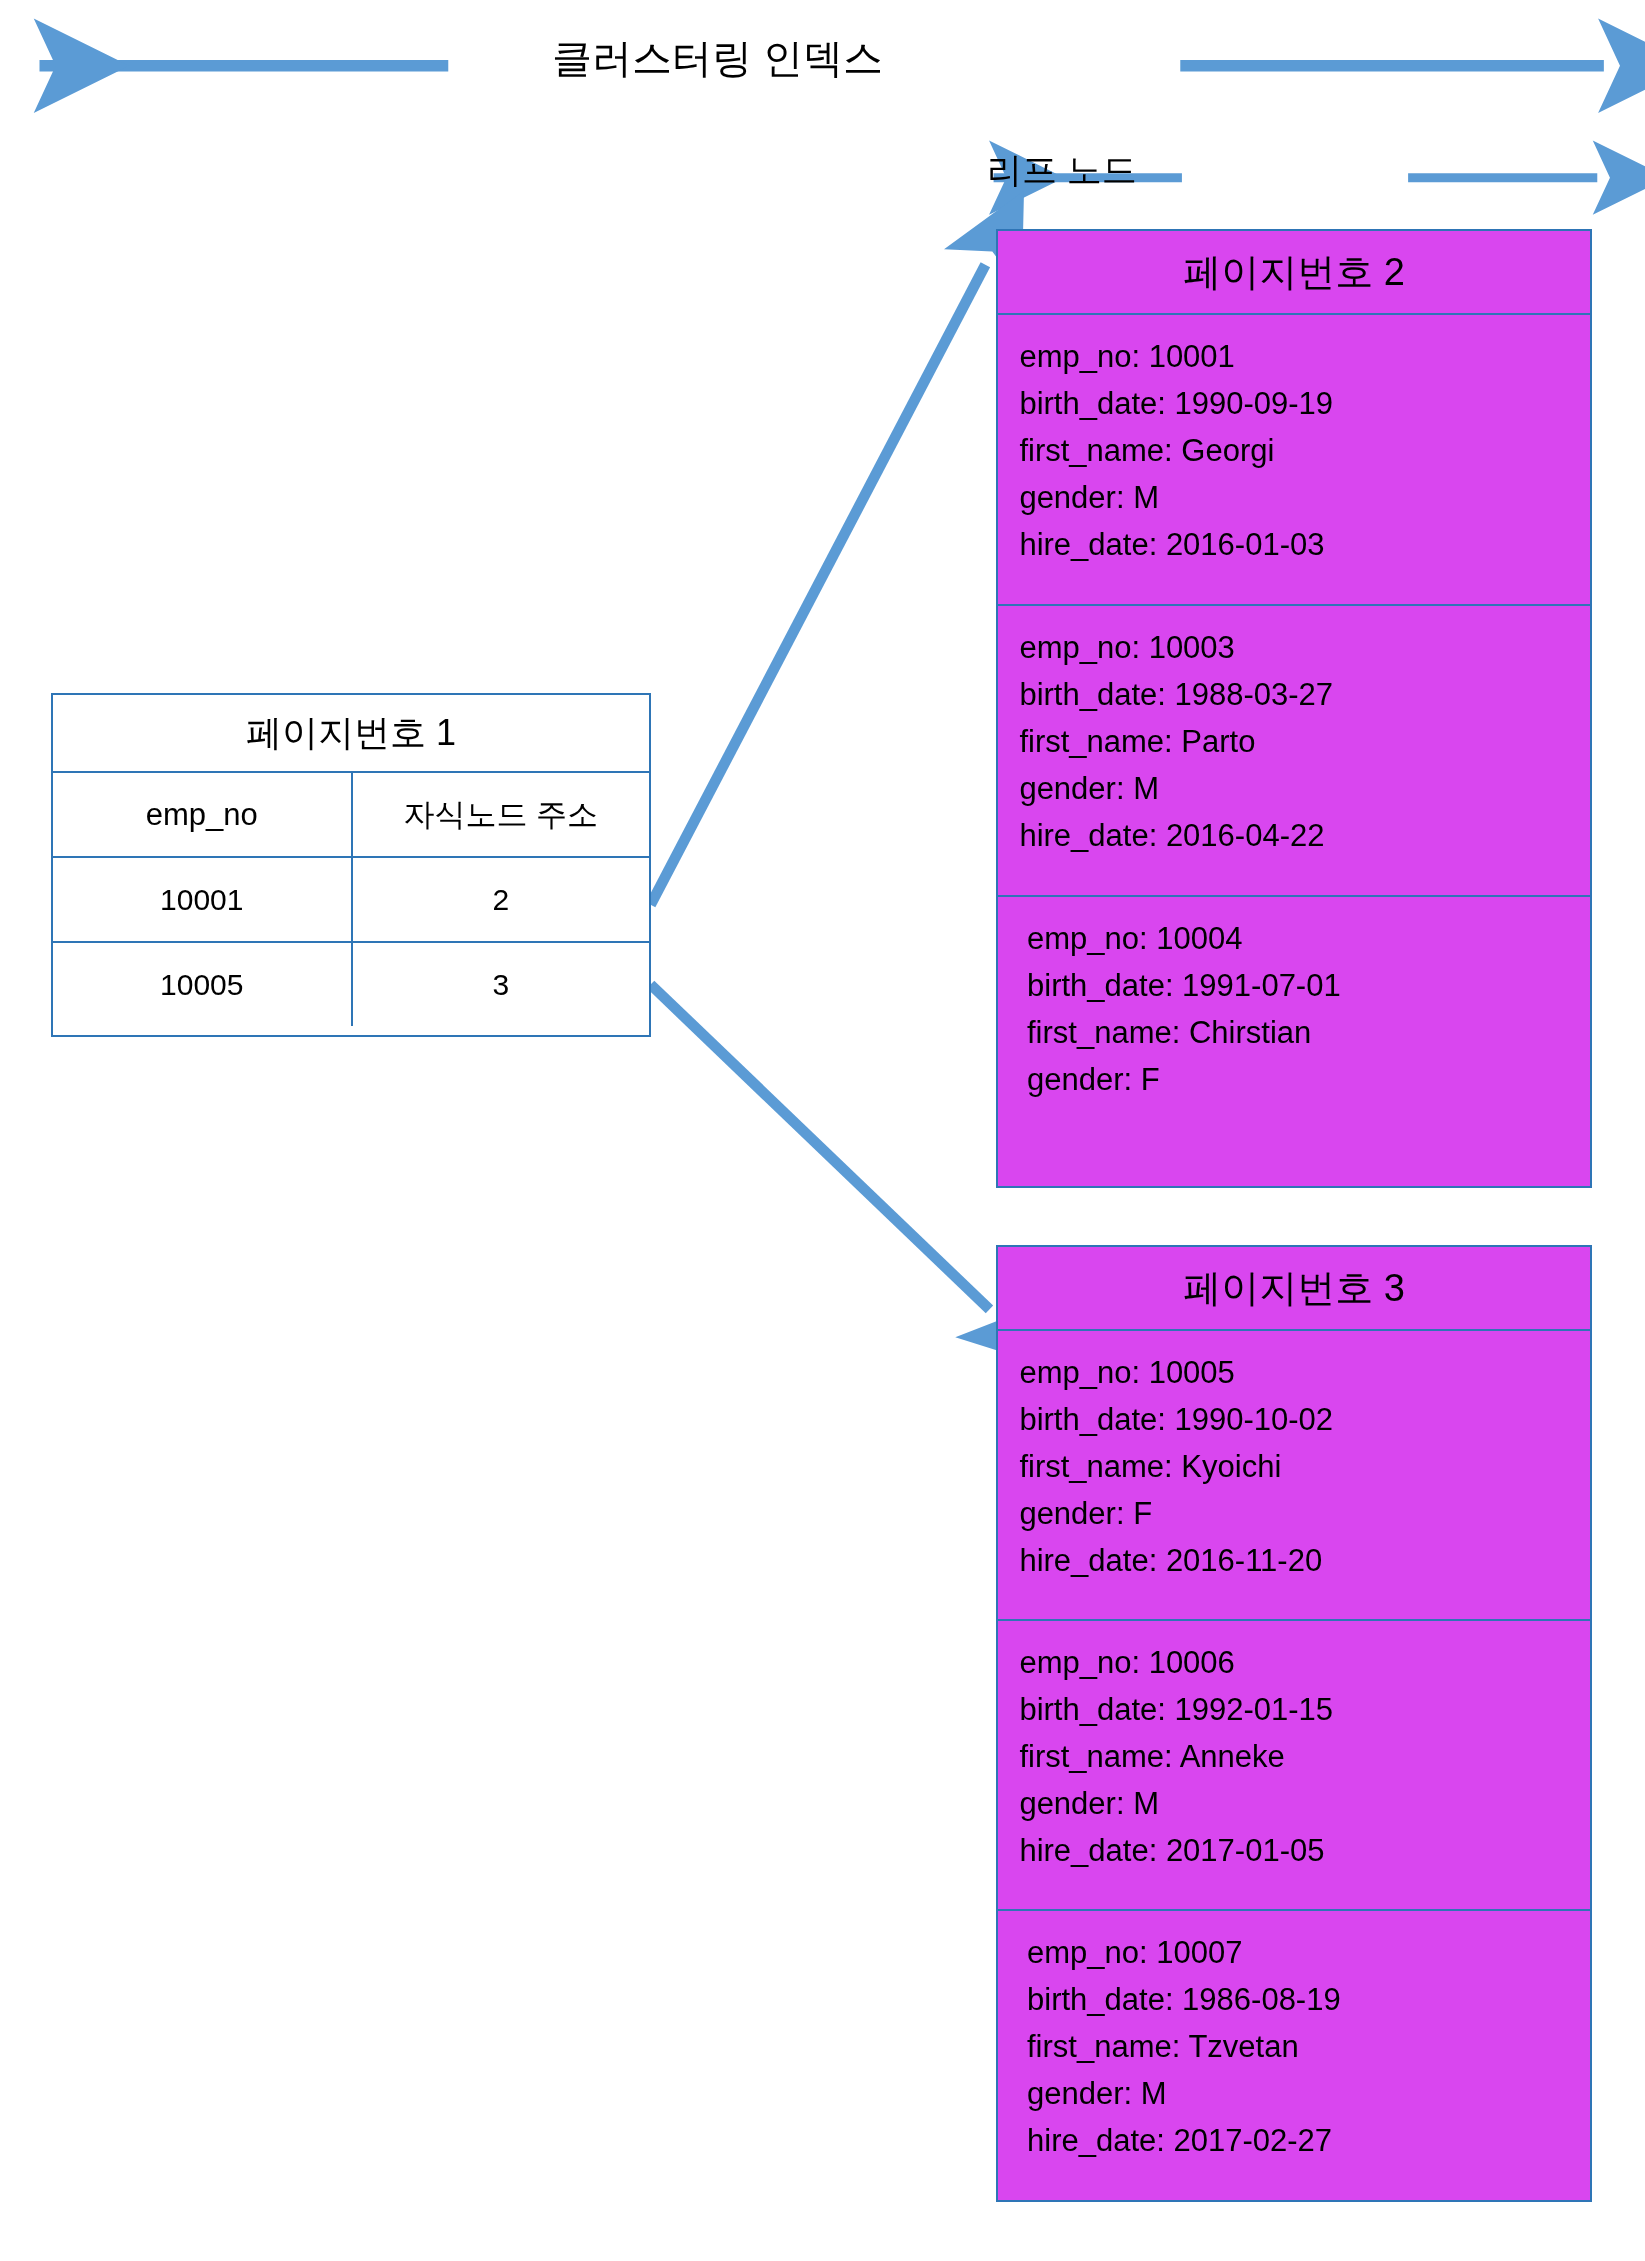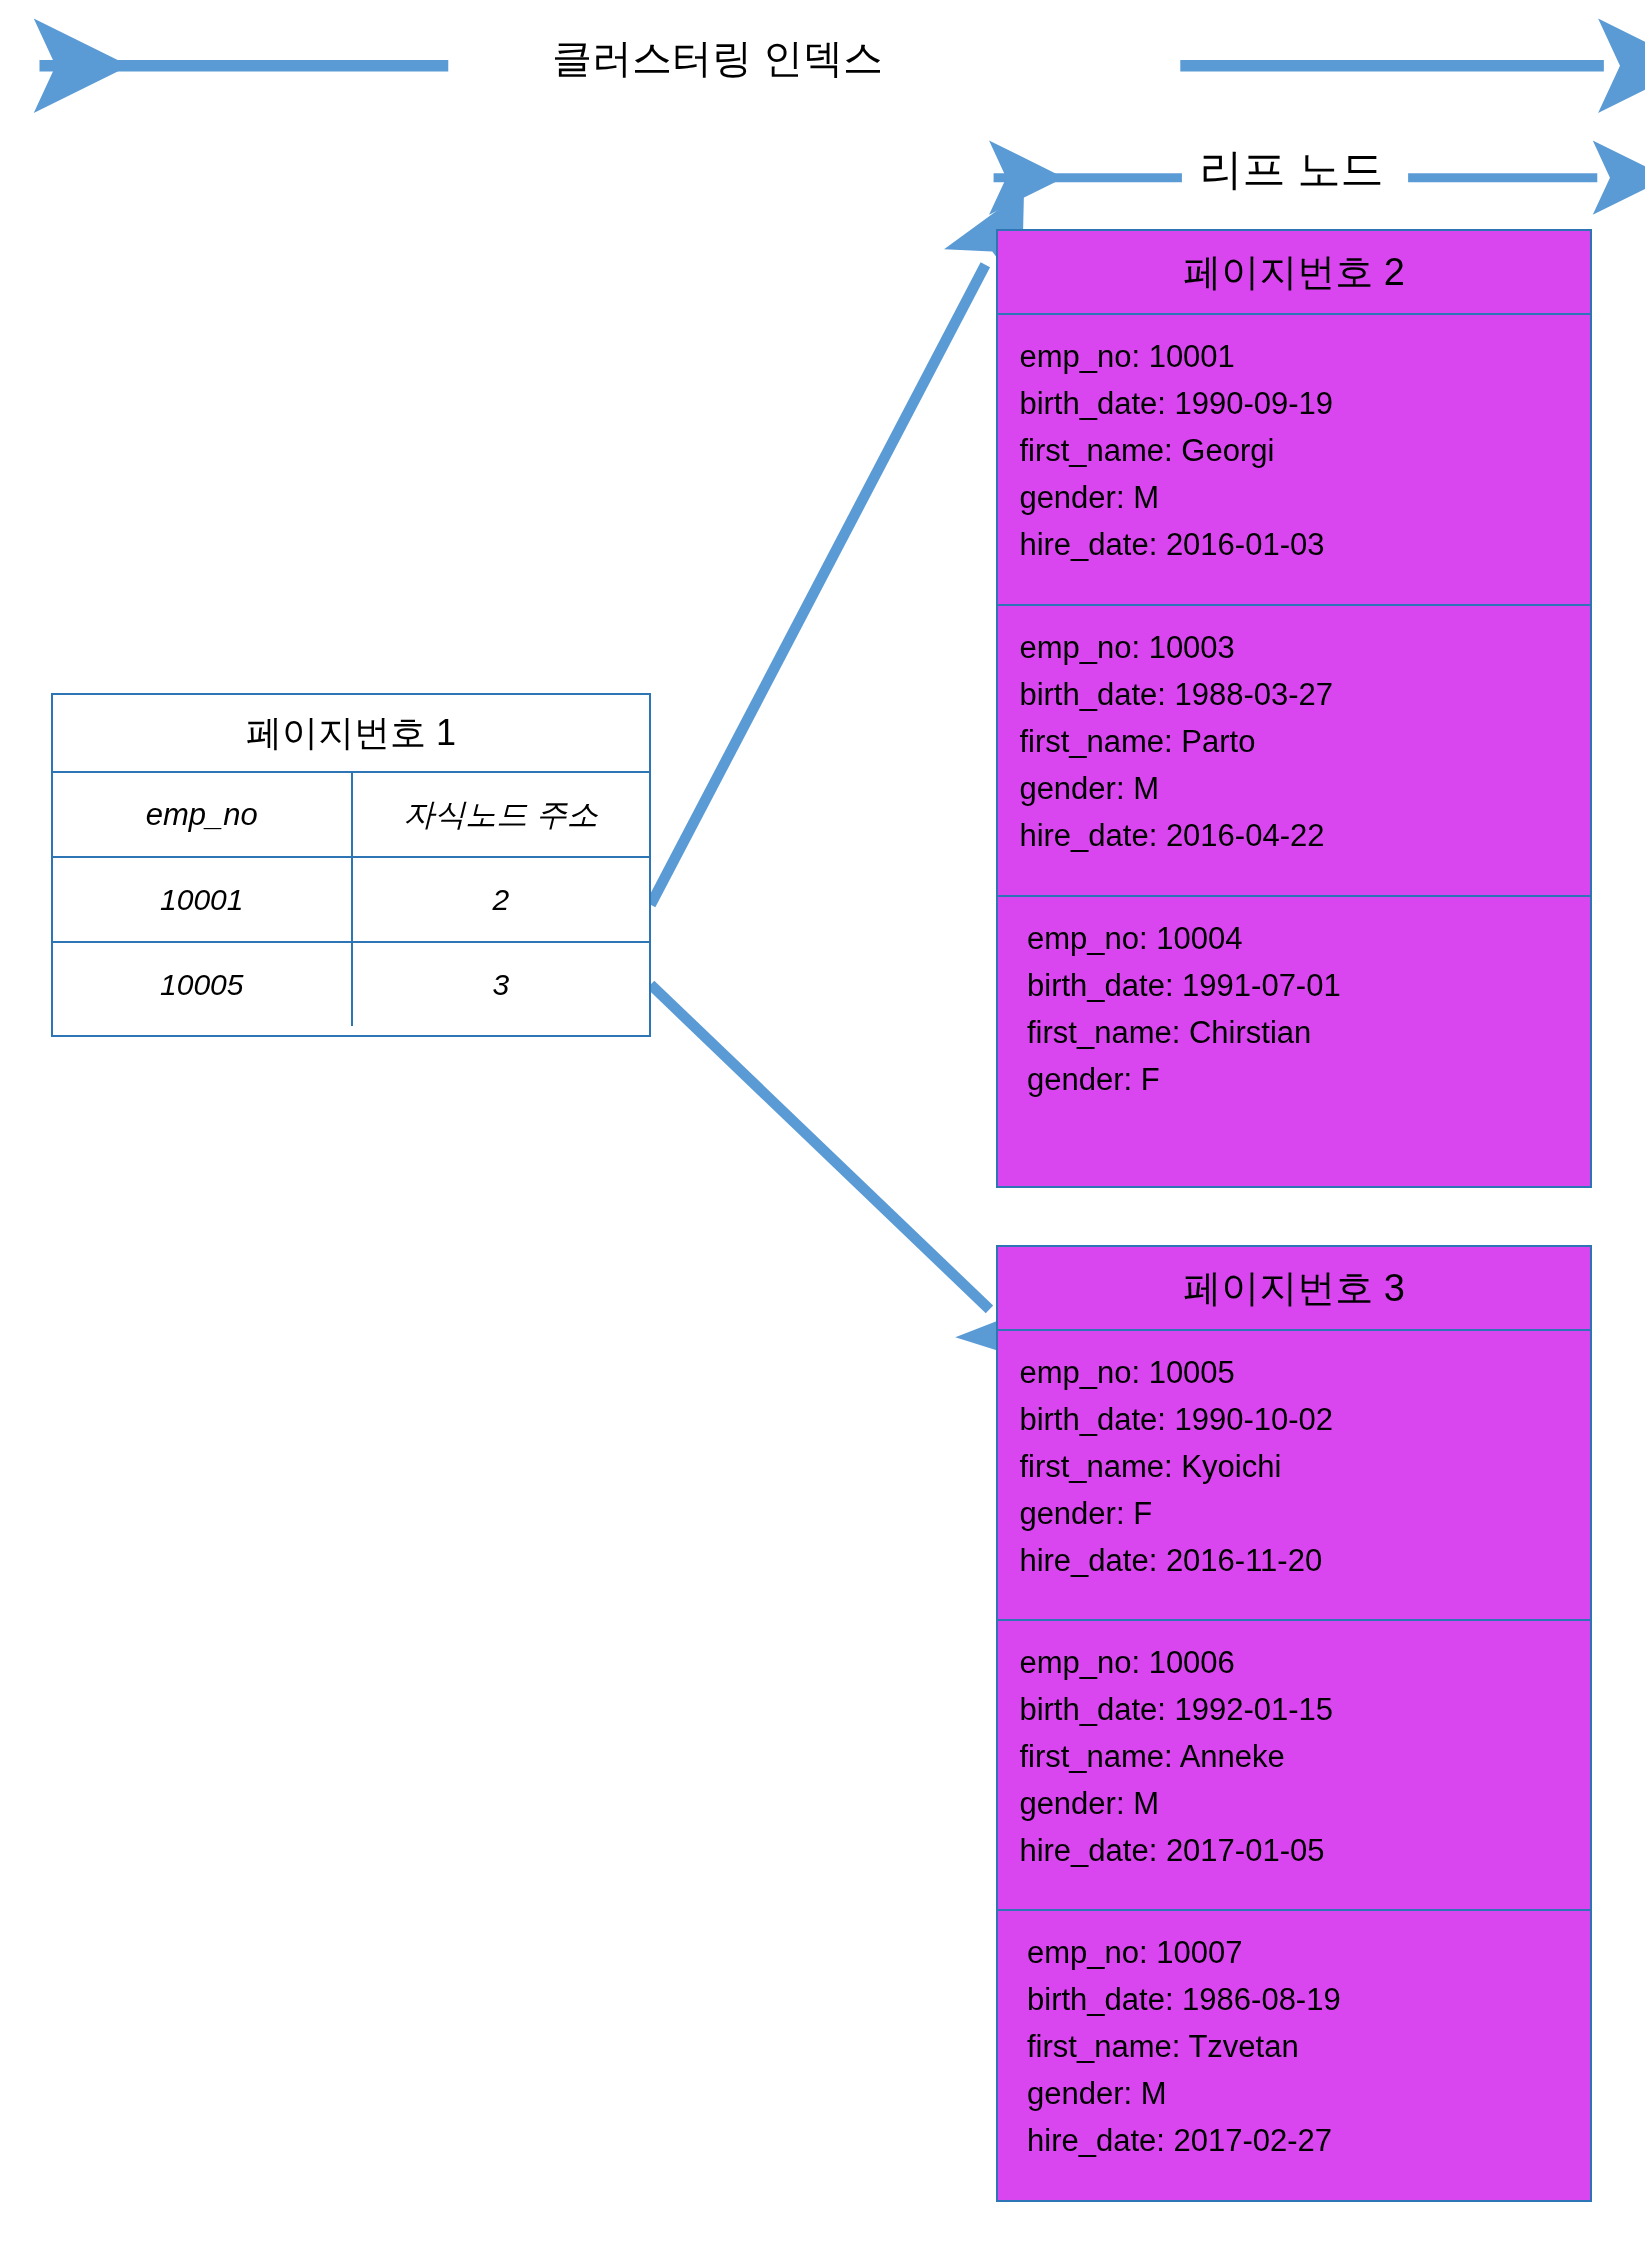--- a/index.html
+++ b/index.html
@@ -42,22 +42,22 @@
     top: 35px;
     width: 1435px;
     text-align: center;
     font-size: 40px;
     line-height: 46px;
   }
   #leaf-title {
     left: 987px;
     top: 150px;
     width: 609px;
-    text-align: center;
-    font-size: 43px;
+    text-align: left;
+    font-size: 35px;
     line-height: 39px;
   }
 
   
   #root-page {
     position: absolute;
     left: 51px;
     top: 693px;
     width: 600px;
     height: 344px;
@@ -71,21 +71,20 @@
     display: flex;
     align-items: center;
     justify-content: center;
     font-size: 36px;
     white-space: nowrap;
   }
   #root-page table {
     border-collapse: collapse;
     width: 100%;
     table-layout: fixed;
-    font-style: italic;
   }
   #root-page td, #root-page th {
     border: 0;
     border-bottom: 2.5px solid #2E75B6;
     border-right: 2.5px solid #2E75B6;
     text-align: center;
     font-weight: 400;
     font-size: 30px;
     padding: 0;
     height: 83px;

